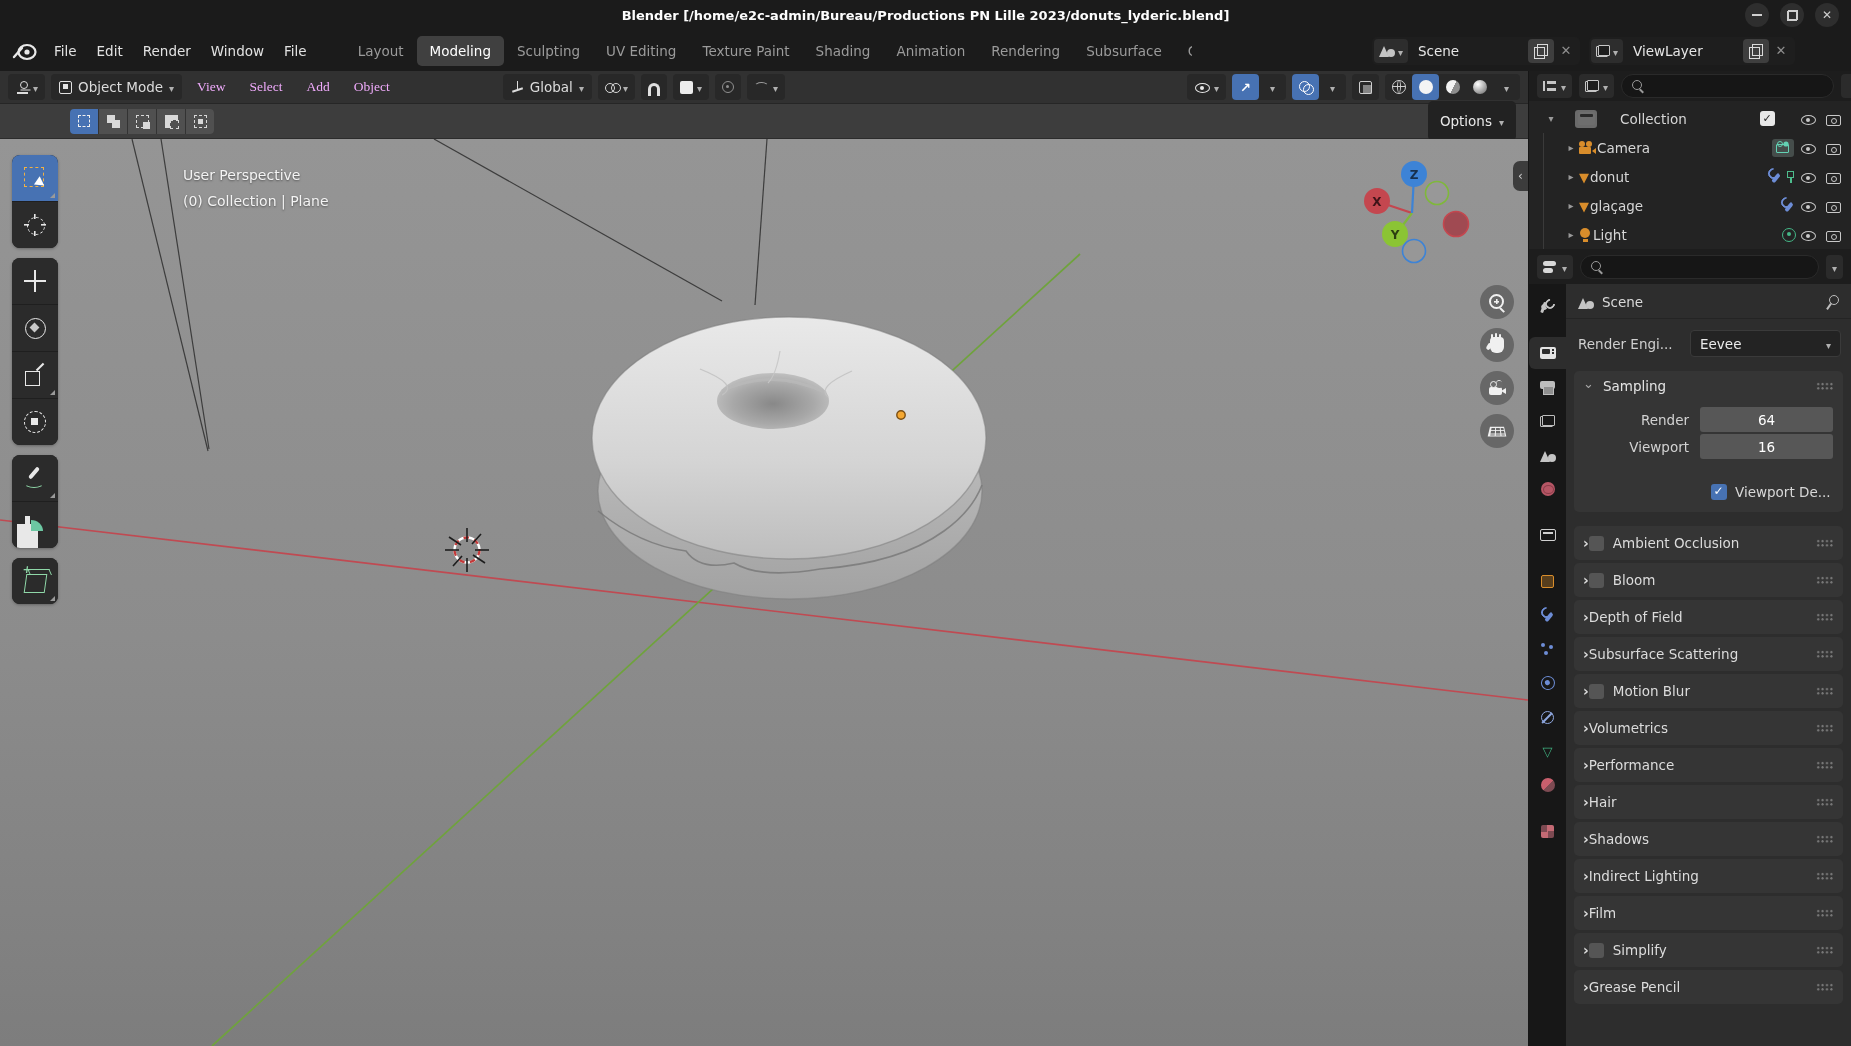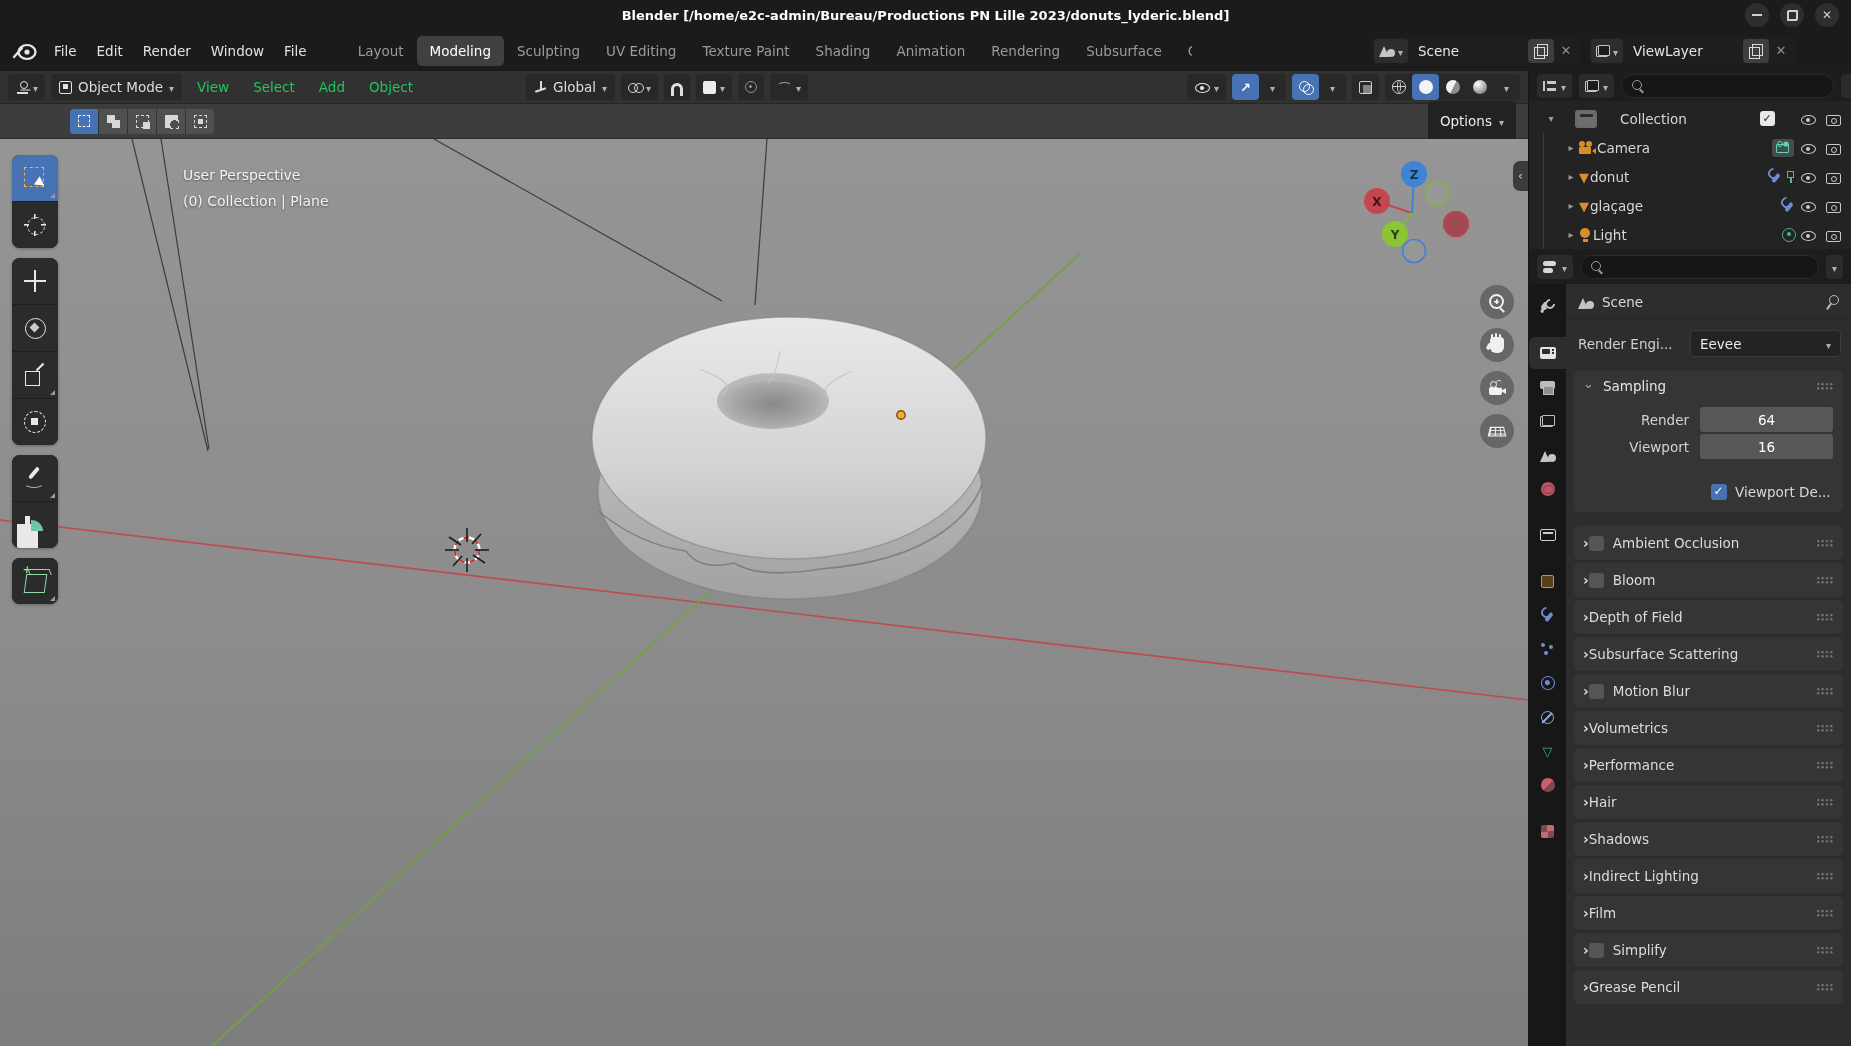--- a/index.html
+++ b/index.html
@@ -36,21 +36,21 @@
   .sel-x::before { content:"\2715"; }
 
   
   .main { display:flex; height:975px; }
   .left-col { width:1528px; display:flex; flex-direction:column; }
   .right-col { width:323px; display:flex; flex-direction:column; background:#2d2d2d; }
 
   
   .vp-header { height:33px; background:#313131; display:flex; align-items:center; padding:0 8px; gap:6px; border-bottom:1px solid #262626; }
   .hdr-pill { display:flex; align-items:center; gap:6px; background:#282828; border-radius:4px; height:26px; padding:0 8px; }
-  .hdr-menu { padding:5px 9px; color:#22c55e; border-radius:4px; }
+  .hdr-menu { padding:5px 9px; color:#f0abfc; border-radius:4px;font-family:Liberation Serif, serif; }
   .chev-d::after { content:"\25BE"; font-size:10px; color:#b0b0b0; }
   .i-editor-type { position:relative; width:14px; height:14px; }
   .i-editor-type::before { content:""; position:absolute; left:5px; top:1px; width:6px; height:6px; border:1.5px solid #dcdcdc; border-radius:50%; }
   .i-editor-type::after { content:""; position:absolute; left:2px; bottom:0; width:11px; height:2px; background:#dcdcdc; box-shadow:3px -3px 0 -0.5px #dcdcdc; }
   .i-mode { position:relative; width:13px; height:13px; border:1.5px solid #e2e2e2; border-radius:2px; }
   .i-mode::after { content:""; position:absolute; left:2.5px; top:2.5px; width:5px; height:5px; background:#e2e2e2; }
   .i-axes { position:relative; width:13px; height:13px; }
   .i-axes::before { content:""; position:absolute; left:6px; top:0; width:1.7px; height:9px; background:#dcdcdc; }
   .i-axes::after { content:""; position:absolute; left:1px; top:8px; width:11px; height:1.7px; background:#dcdcdc; transform:rotate(-18deg); }
   .i-link { position:relative; width:14px; height:12px; }

